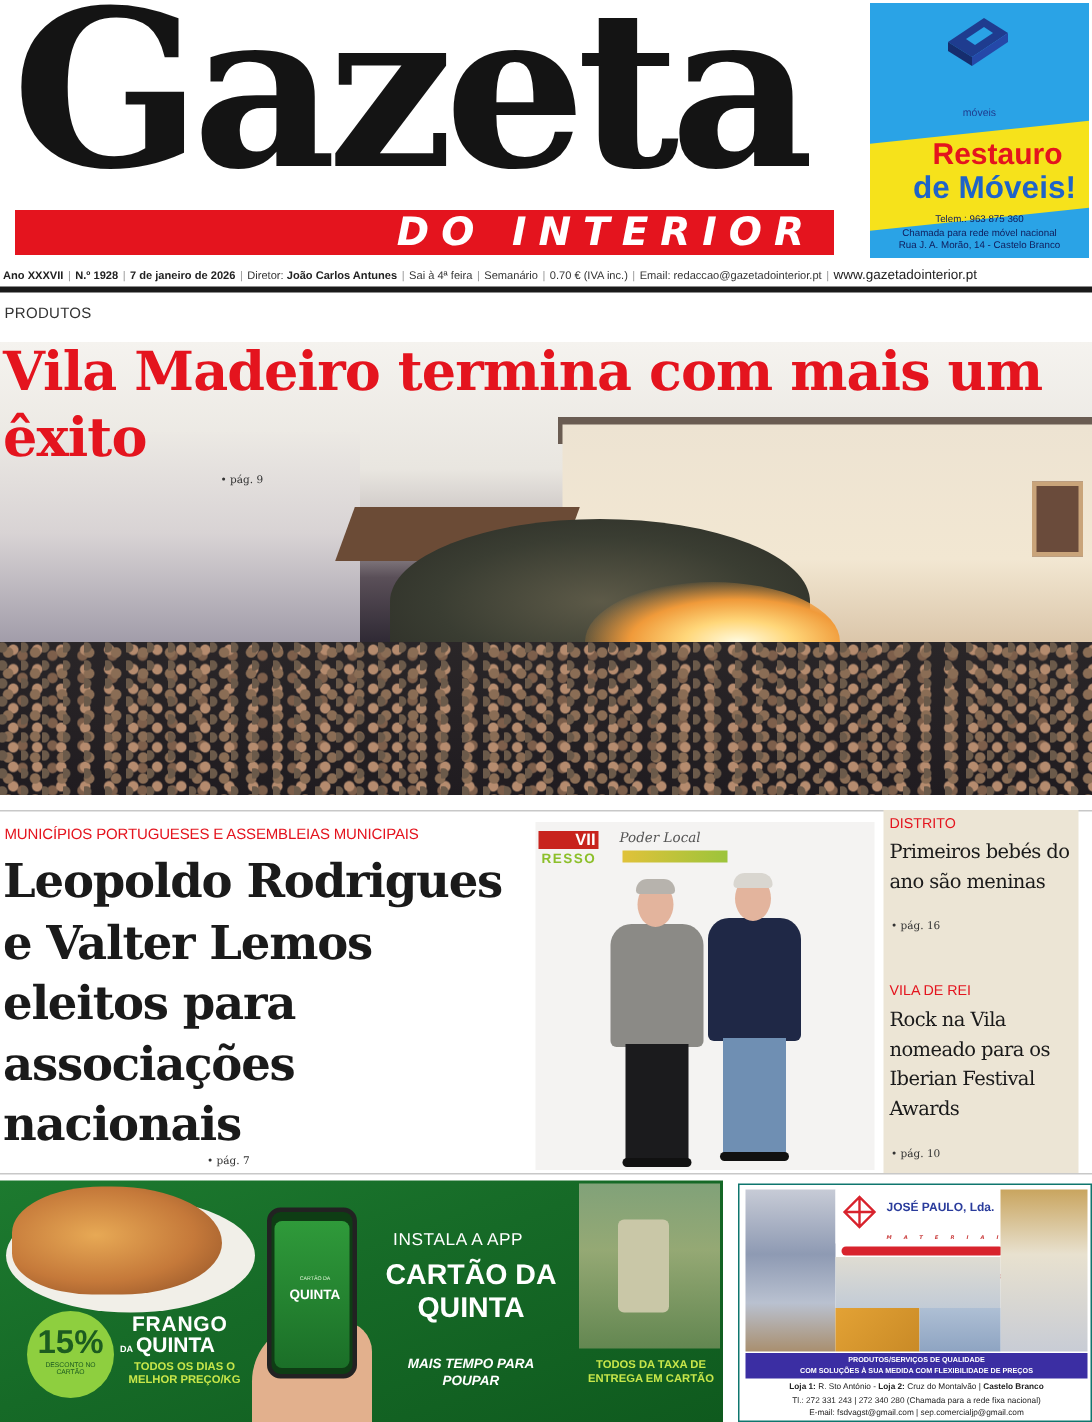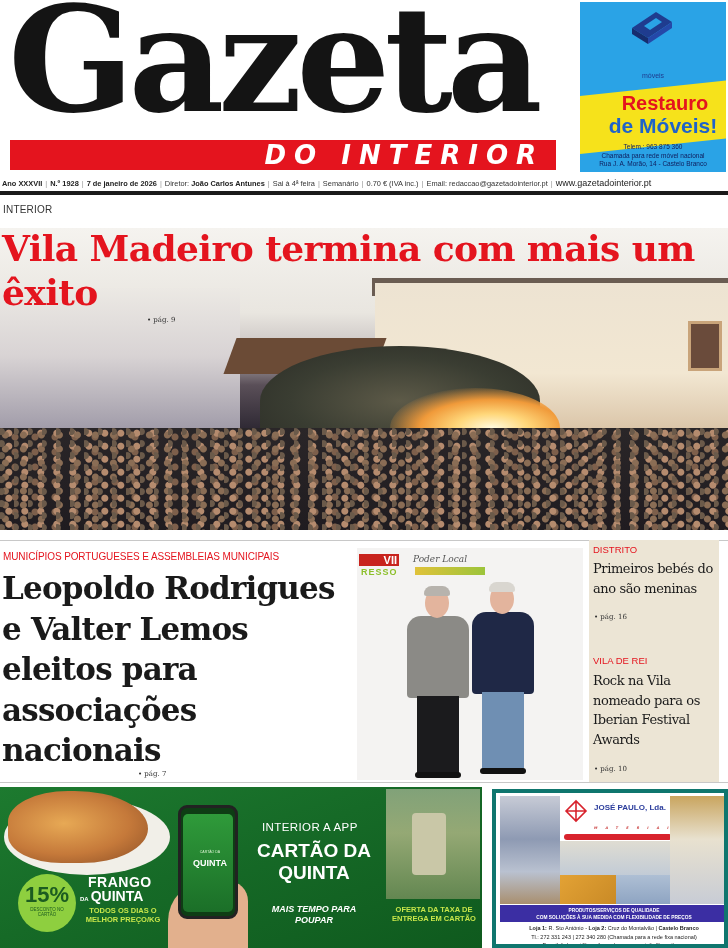--- a/index.html
+++ b/index.html
@@ -100,21 +100,21 @@
   .ad-quinta .phone .lbl-top { position: absolute; left: 0; width: 54px; top: 36px; text-align: center; color: #d8f2d0; font-size: 3.5px; }
   .ad-quinta .hand { position: absolute; left: 168px; top: 94px; width: 80px; height: 67px; border-radius: 40px 20px 0 0; background: #e2b08d; }
   .ad-quinta .t-instala { position: absolute; left: 262px; top: 34px; color: #fff; font-size: 11.5px; letter-spacing: 0.4px; }
   .ad-quinta .t-cartao { position: absolute; left: 244px; top: 53px; width: 140px; text-align: center; color: #fff; font-weight: bold; font-size: 19px; line-height: 22px; }
   .ad-quinta .t-mais { position: absolute; left: 264px; top: 117px; width: 100px; text-align: center; color: #fff; font-weight: 900; font-style: italic; font-size: 9px; line-height: 11px; }
   .ad-quinta .photo-r { position: absolute; left: 386px; top: 2px; width: 94px; height: 110px;
     background: linear-gradient(180deg, #8da882 0%, #a3b07d 40%, #6c8b56 100%); opacity: 0.9; }
   .ad-quinta .bag { position: absolute; left: 412px; top: 26px; width: 34px; height: 62px; background: #c9c7a7; border-radius: 4px; }
   .ad-quinta .t-oferta { position: absolute; left: 386px; top: 118px; width: 96px; text-align: center; color: #c7e64a; font-weight: bold; font-size: 7.5px; line-height: 9px; }
 
-  .ad-jose { position: absolute; left: 492px; top: 789px; width: 236px; height: 159px; background: #fff; border: 4px solid #0f766e; overflow: hidden; }
+  .ad-jose { position: absolute; left: 492px; top: 789px; width: 236px; height: 159px; background: #fff; border: 1px solid #0f766e; overflow: hidden; }
   .ad-jose .img-l { position: absolute; left: 4px; top: 3px; width: 60px; height: 108px; background: linear-gradient(180deg, #c7cbd6 0%, #8e9ab3 40%, #b9c1d0 70%, #a98f6f 100%); }
   .ad-jose .logo-box { position: absolute; left: 64px; top: 3px; width: 110px; height: 36px; background: #fff; }
   .ad-jose .logo-mark { position: absolute; left: 68px; top: 6px; width: 24px; height: 24px; }
   .ad-jose .logo-name { position: absolute; left: 98px; top: 10px; color: #2a3c9c; font-weight: bold; font-size: 8px; }
   .ad-jose .logo-sub { position: absolute; left: 98px; top: 22px; color: #c44; font-size: 3.5px; }
   .ad-jose .redbar { position: absolute; left: 68px; top: 41px; width: 108px; height: 6px; background: #d8232d; border-radius: 3px; }
   .ad-jose .img-c { position: absolute; left: 64px; top: 48px; width: 110px; height: 34px; background: linear-gradient(180deg, #dfdcd2, #c2cbd6); }
   .ad-jose .img-r { position: absolute; left: 174px; top: 3px; width: 58px; height: 108px; background: linear-gradient(180deg, #c9a55f 0%, #e8e1cf 40%, #c8ccd5 100%); }
   .ad-jose .img-y { position: absolute; left: 64px; top: 82px; width: 56px; height: 29px; background: linear-gradient(135deg, #e3a235, #c98a26); }
   .ad-jose .img-b { position: absolute; left: 120px; top: 82px; width: 54px; height: 29px; background: linear-gradient(180deg, #aebfd4, #8ea4c2); }
@@ -149,21 +149,21 @@
       <div>Rua J. A. Morão, 14 - Castelo Branco</div>
     </div>
   </div>
 </header>
 
 <div class="infoline">
   <b>Ano XXXVII</b><span class="sep">|</span><b>N.º 1928</b><span class="sep">|</span><b>7 de janeiro de 2026</b><span class="sep">|</span><span>Diretor:</span> <b>João Carlos Antunes</b><span class="sep">|</span><span>Sai à 4ª feira</span><span class="sep">|</span><span>Semanário</span><span class="sep">|</span><span>0.70 € (IVA inc.)</span><span class="sep">|</span><span>Email: redaccao@gazetadointerior.pt</span><span class="sep">|</span><span class="site">www.gazetadointerior.pt</span>
 </div>
 <div class="rule-thick"></div>
 
-<div class="lead-kicker">INTERIOR</div>
+<div class="lead-kicker">PRODUTOS</div>
 <div class="lead-photo">
   <div class="bldg-left"></div>
   <div class="roof"></div>
   <div class="bldg-right"></div>
   <div class="window"></div>
   <div class="roof2"></div>
   <div class="pile"></div>
   <div class="fire"></div>
   <div class="crowd"></div>
 </div>
@@ -217,26 +217,26 @@
   <div class="t-frango">FRANGO</div>
   <div class="t-daquinta"><small>DA</small><span>QUINTA</span></div>
   <div class="t-todos">TODOS OS DIAS O MELHOR PREÇO/KG</div>
   <div class="hand"></div>
   <div class="phone">
     <div class="scr">
       <div class="lbl-top">CARTÃO DA</div>
       <div class="lbl">QUINTA</div>
     </div>
   </div>
-  <div class="t-instala">INTERIOR A APP</div>
+  <div class="t-instala">INSTALA A APP</div>
   <div class="t-cartao">CARTÃO DA QUINTA</div>
   <div class="t-mais">MAIS TEMPO PARA POUPAR</div>
   <div class="photo-r"></div>
   <div class="bag"></div>
-  <div class="t-oferta">OFERTA DA TAXA DE ENTREGA EM CARTÃO</div>
+  <div class="t-oferta">TODOS DA TAXA DE ENTREGA EM CARTÃO</div>
 </div>
 
 <div class="ad-jose">
   <div class="img-l"></div>
   <div class="logo-box"></div>
   <svg class="logo-mark" viewBox="0 0 24 24">
     <path d="M2 12 L12 2 L22 12 L12 22 Z M12 2 L12 22 M2 12 L22 12" stroke="#d8232d" stroke-width="1.6" fill="none"></path>
   </svg>
   <div class="logo-name">JOSÉ PAULO, Lda.</div>
   <div class="logo-sub">MATERIAIS DE CONSTRUÇÃO</div>

